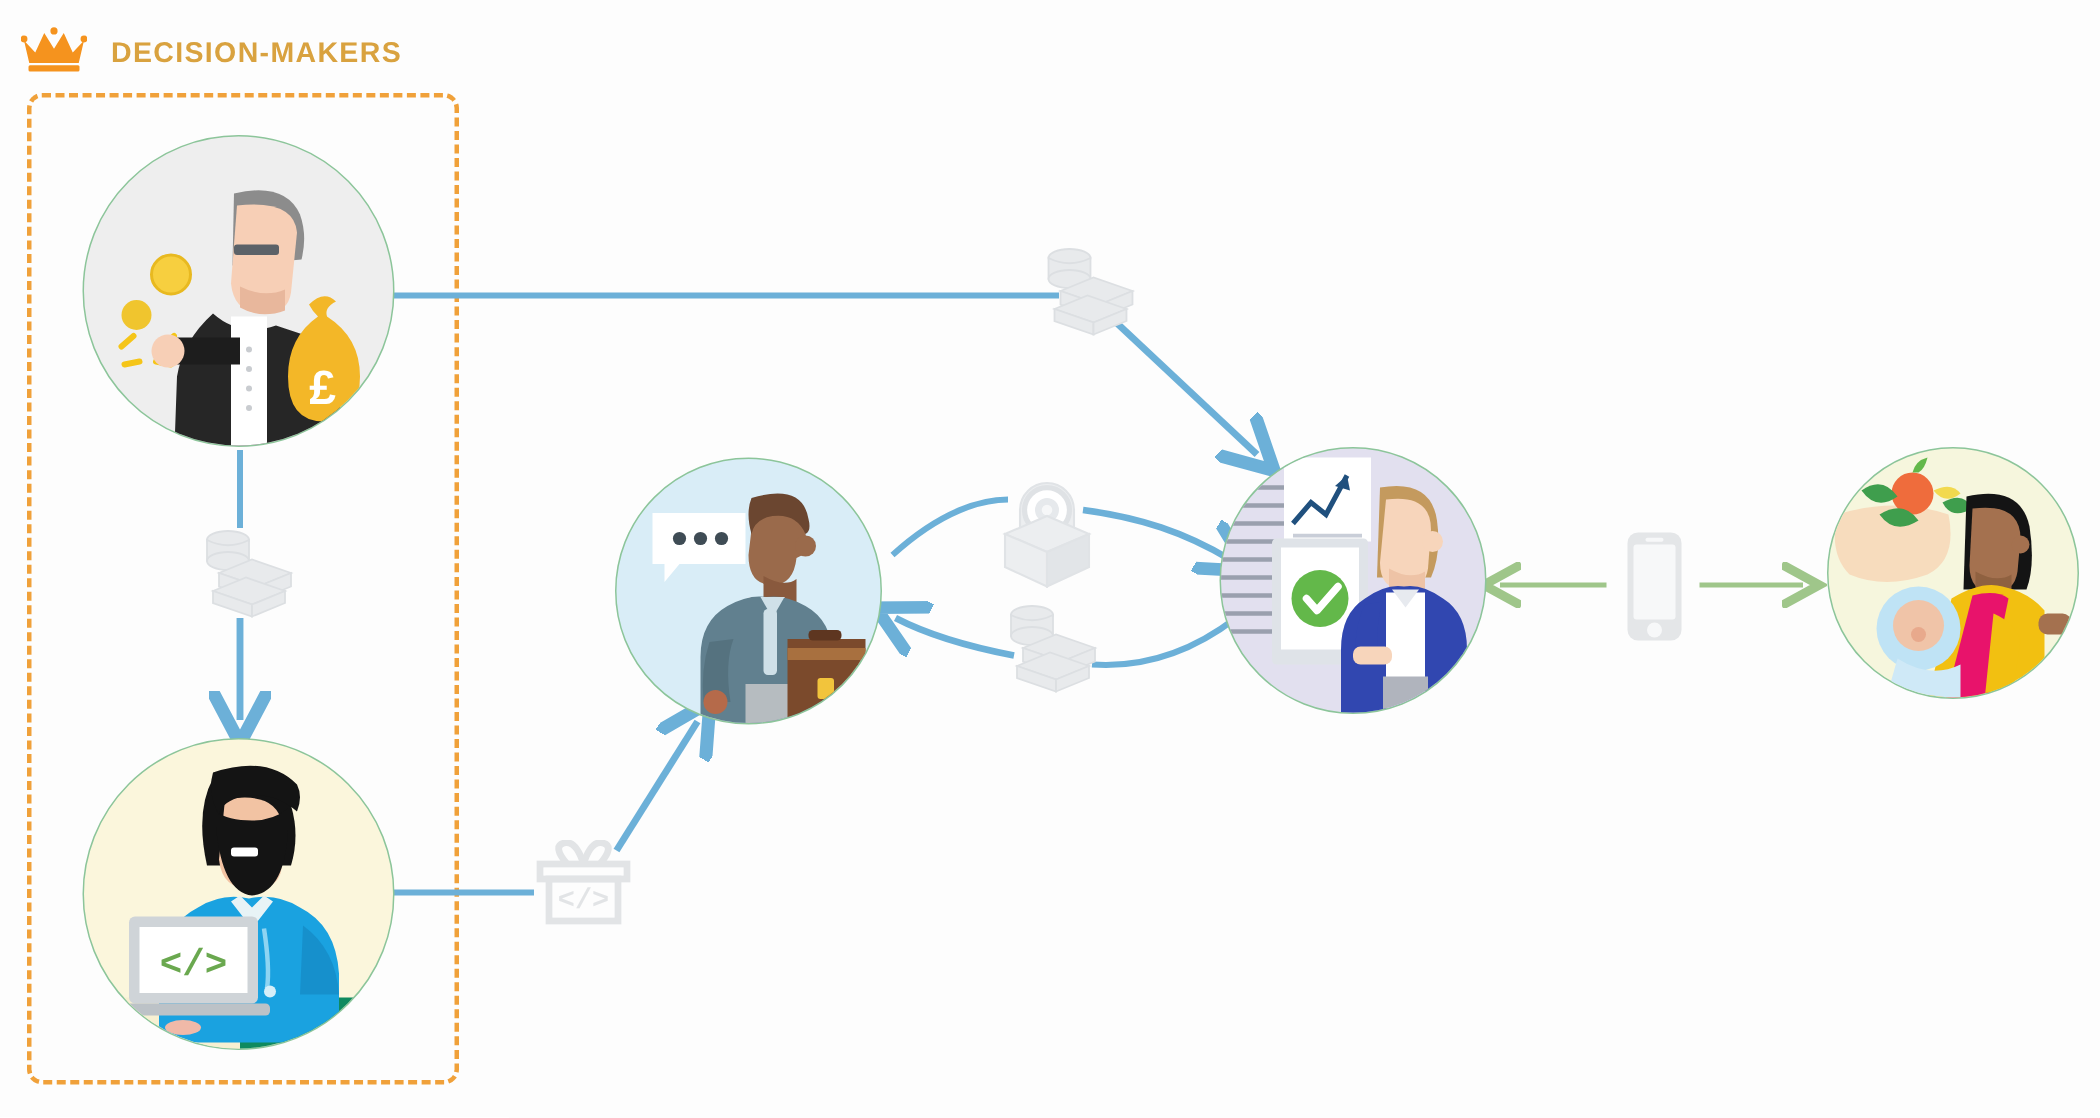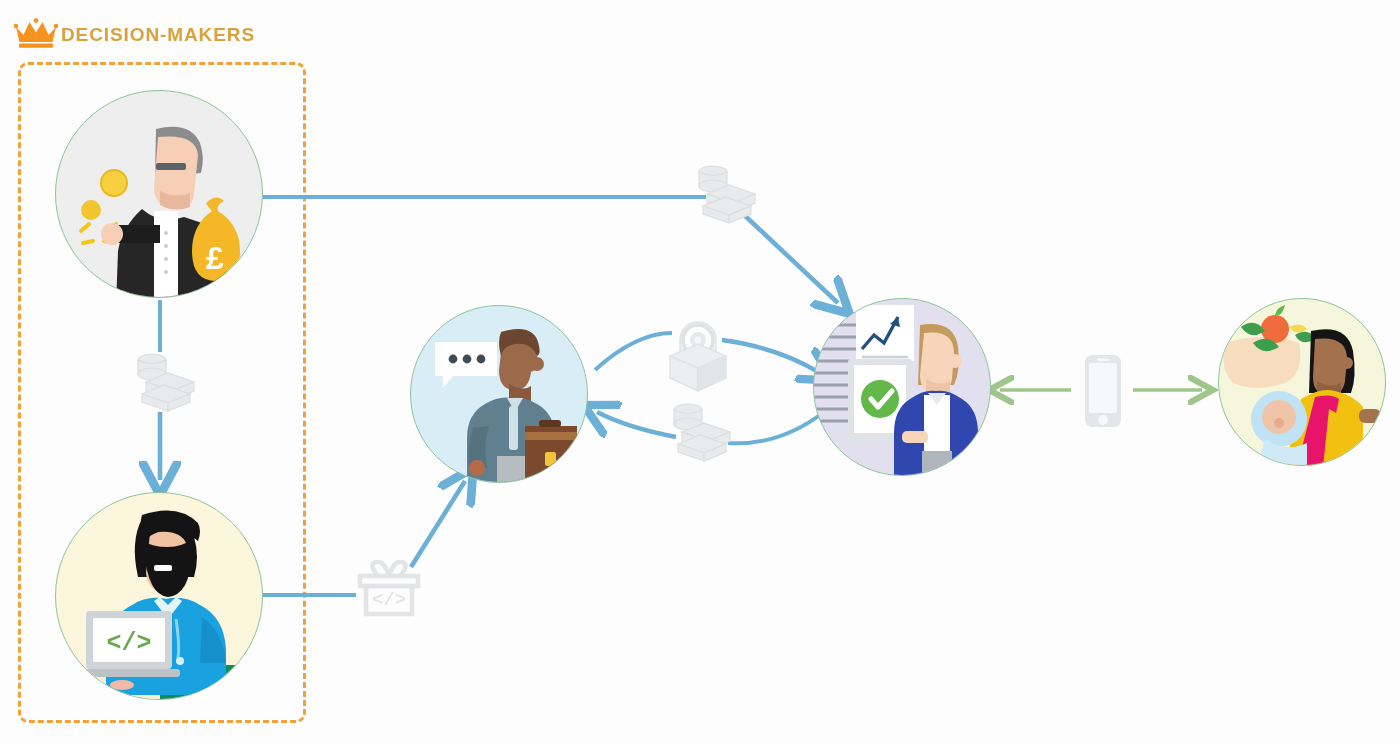--- a/index.html
+++ b/index.html
@@ -24,21 +24,21 @@
     height: 745px;
     pointer-events: none;
   }
   
   #group-header {
     position: absolute;
     left: 14px;
     top: 18px;
     display: flex;
     align-items: center;
-    gap: 3px;
+    gap: 16px;
   }
   #group-header .crown { display: block; }
   #group-title {
     font-size: 19px;
     font-weight: bold;
     letter-spacing: 0.9px;
     color: #d9a23f;
   }
   
   #group-frame {

